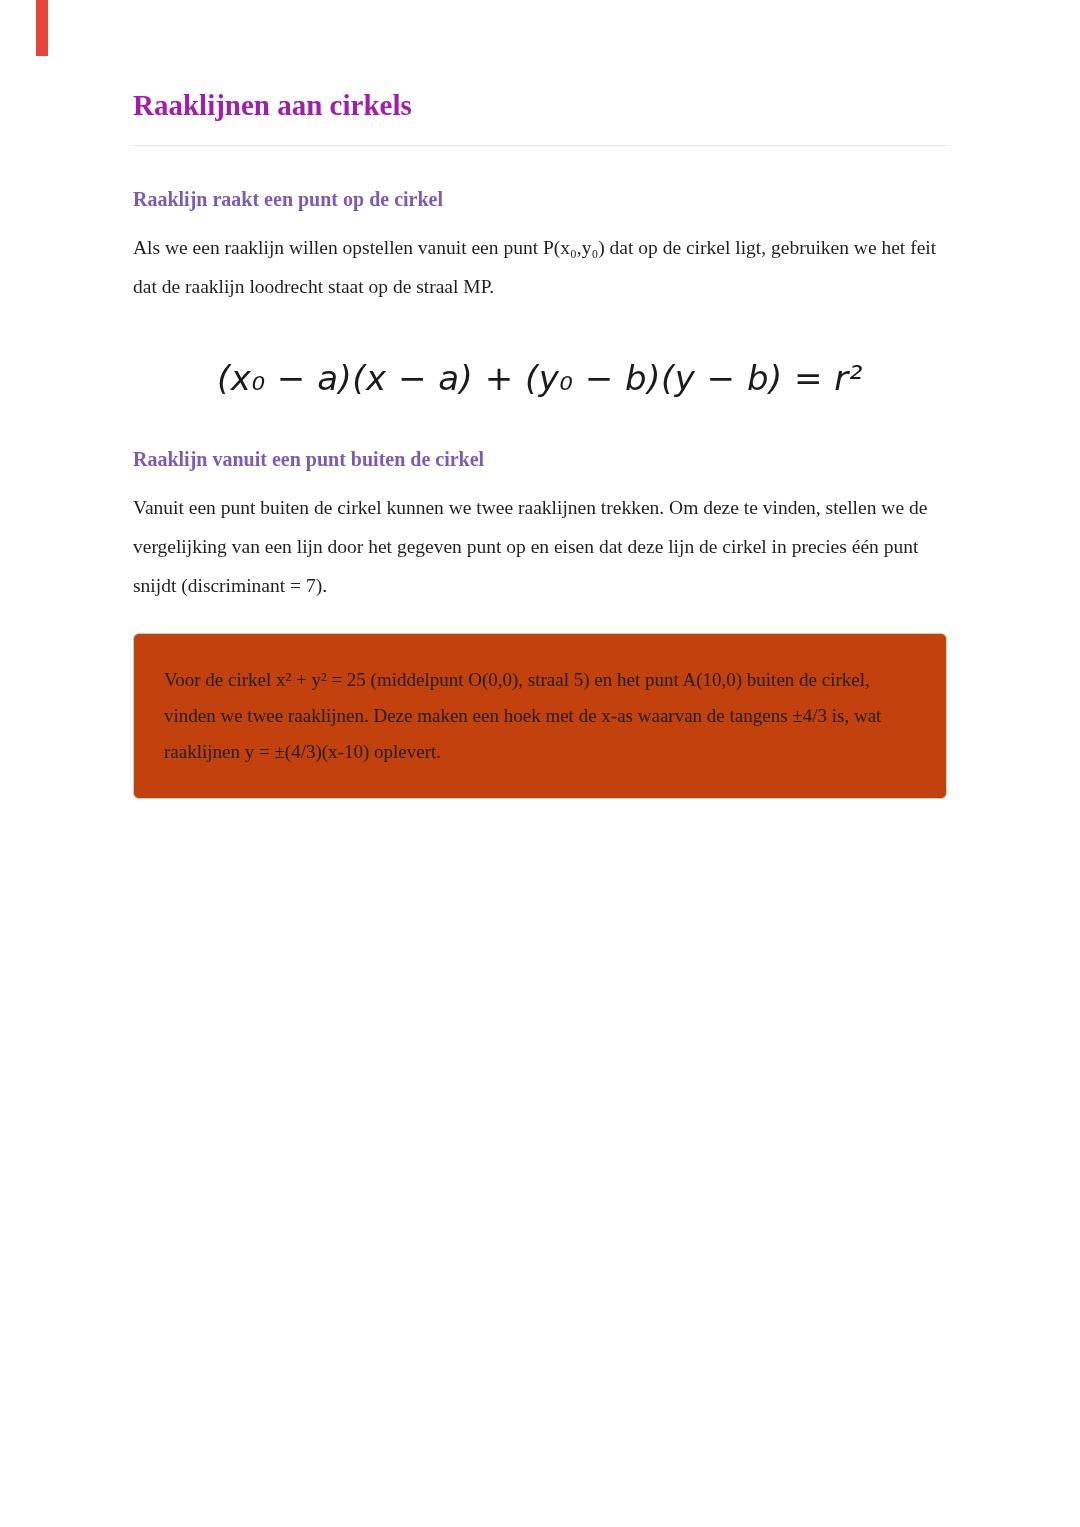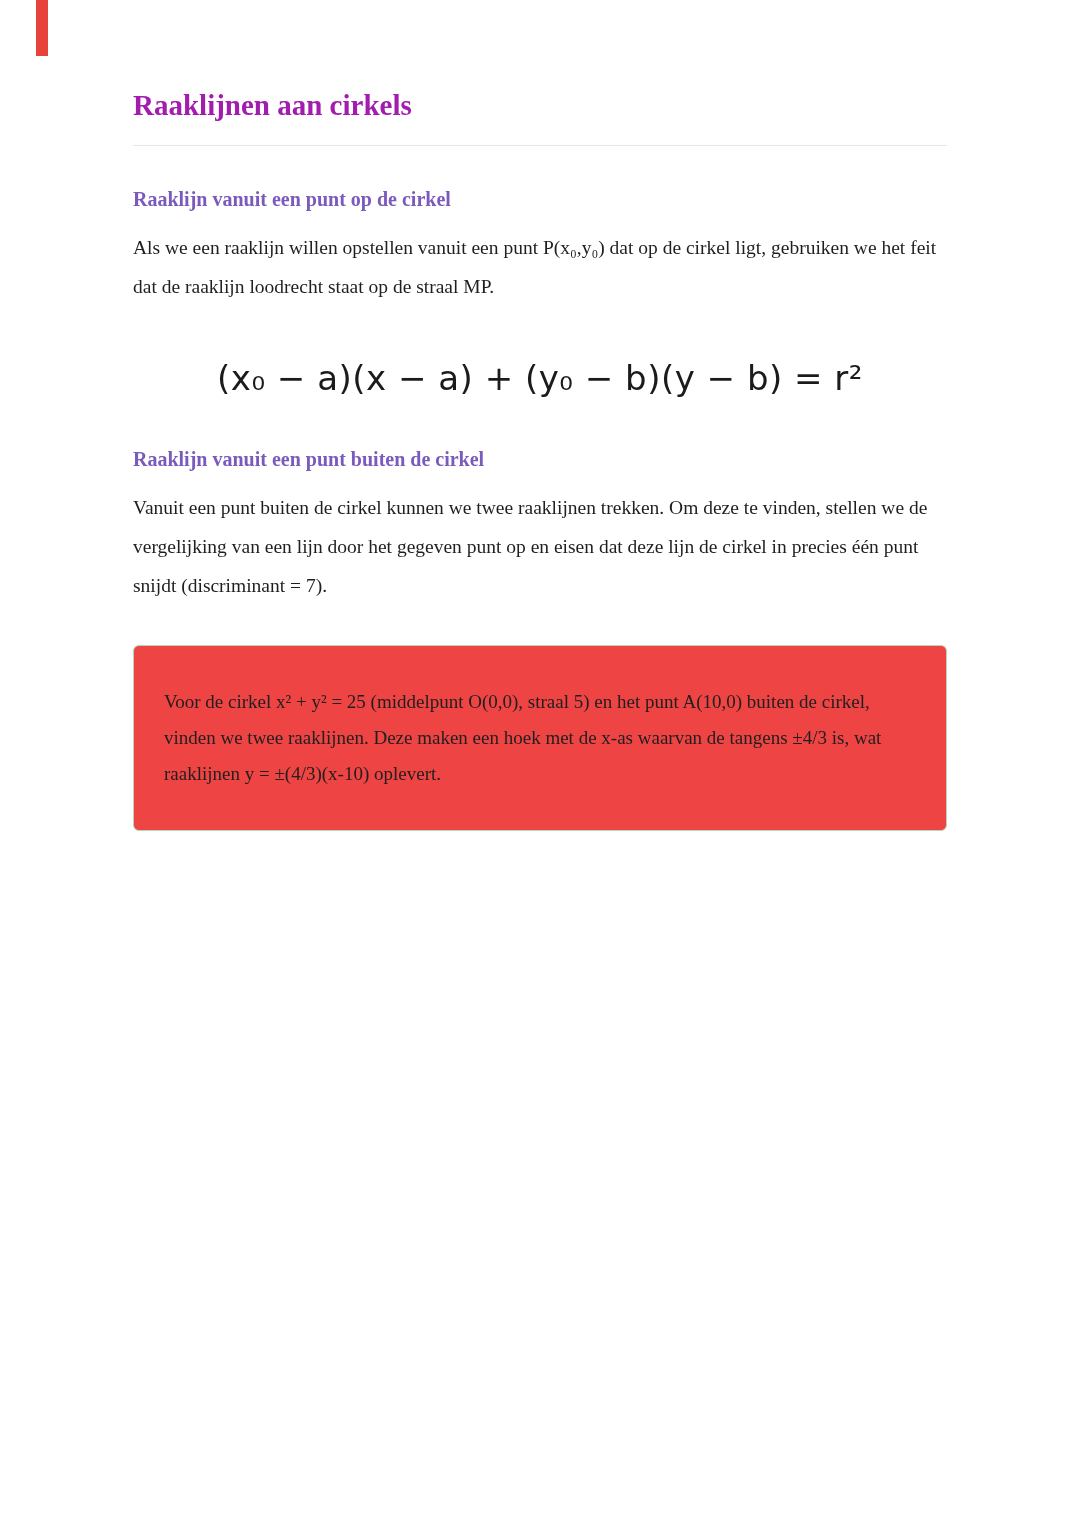--- a/index.html
+++ b/index.html
@@ -49,51 +49,52 @@
     font-size: 20px;
     line-height: 1.3;
     font-weight: bold;
     color: #7a5bbd;
     font-family: "Liberation Serif", serif;
   }
   .formula {
     margin: 52px 0 48px 0;
     text-align: center;
     font-family: "DejaVu Sans", sans-serif;
+    font-style: italic;
     font-size: 34px;
     color: #1b1b1b;
     letter-spacing: 0.5px;
   }
   .callout {
-    margin-top: 40px;
-    background: #ef4444;
+    margin-top: 28px;
+    background: #c2410c;
     border: 1px solid #b5d9bf;
     border-radius: 6px;
-    padding: 38px 30px;
+    padding: 28px 30px;
   }
   .callout p.callout-text {
     margin: 0;
     font-size: 19px;
     line-height: 1.9;
     color: #1f1f1f;
   }
 </style>
 </head>
 <body>
 
 <div class="ribbon"></div>
 
 <div class="content">
 
   <h1 class="page-title">Raaklijnen aan cirkels</h1>
 
   <div class="divider"></div>
 
 
-  <h2 class="section-heading">Raaklijn vanuit een punt op de cirkel</h2>
+  <h2 class="section-heading">Raaklijn raakt een punt op de cirkel</h2>
 
   <p class="para">Als we een raaklijn willen opstellen vanuit een punt P(x₀,y₀) dat op de cirkel ligt, gebruiken we het feit dat de raaklijn loodrecht staat op de straal MP.</p>
 
   <div class="formula">(x₀ − a)(x − a) + (y₀ − b)(y − b) = r²</div>
 
   <h2 class="section-heading">Raaklijn vanuit een punt buiten de cirkel</h2>
 
   <p class="para">Vanuit een punt buiten de cirkel kunnen we twee raaklijnen trekken. Om deze te vinden, stellen we de vergelijking van een lijn door het gegeven punt op en eisen dat deze lijn de cirkel in precies één punt snijdt (discriminant = 7).</p>
 
   <div class="callout">

